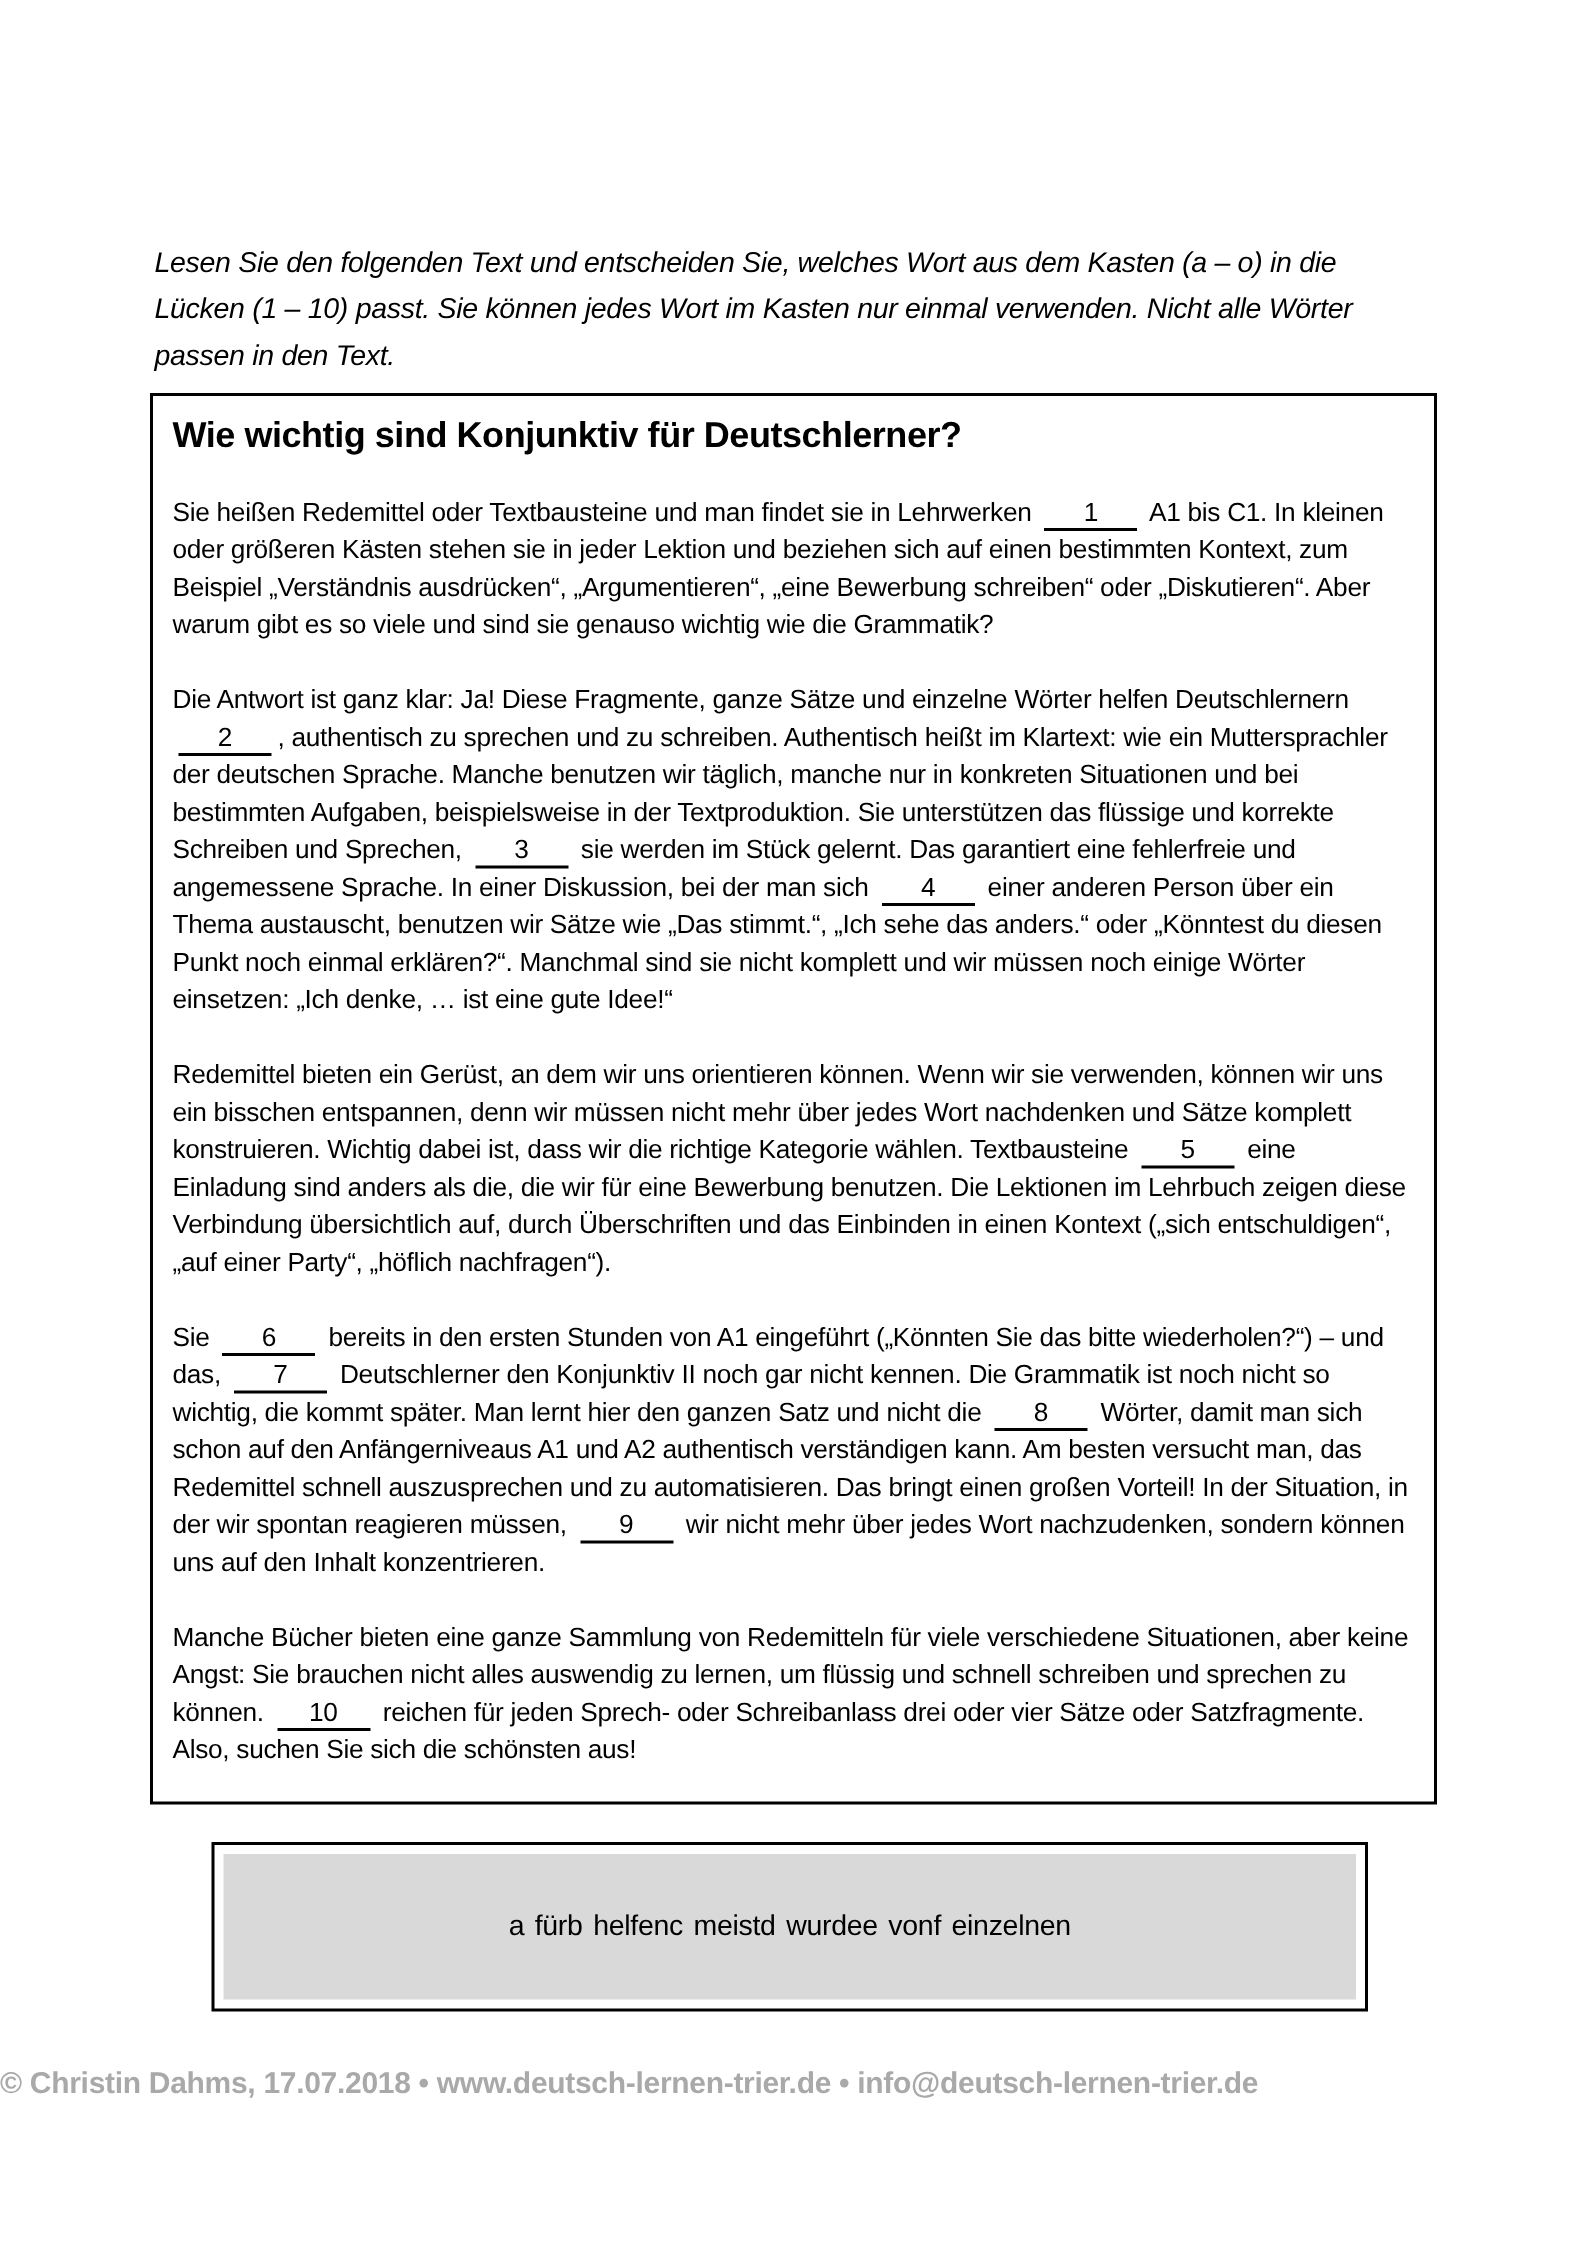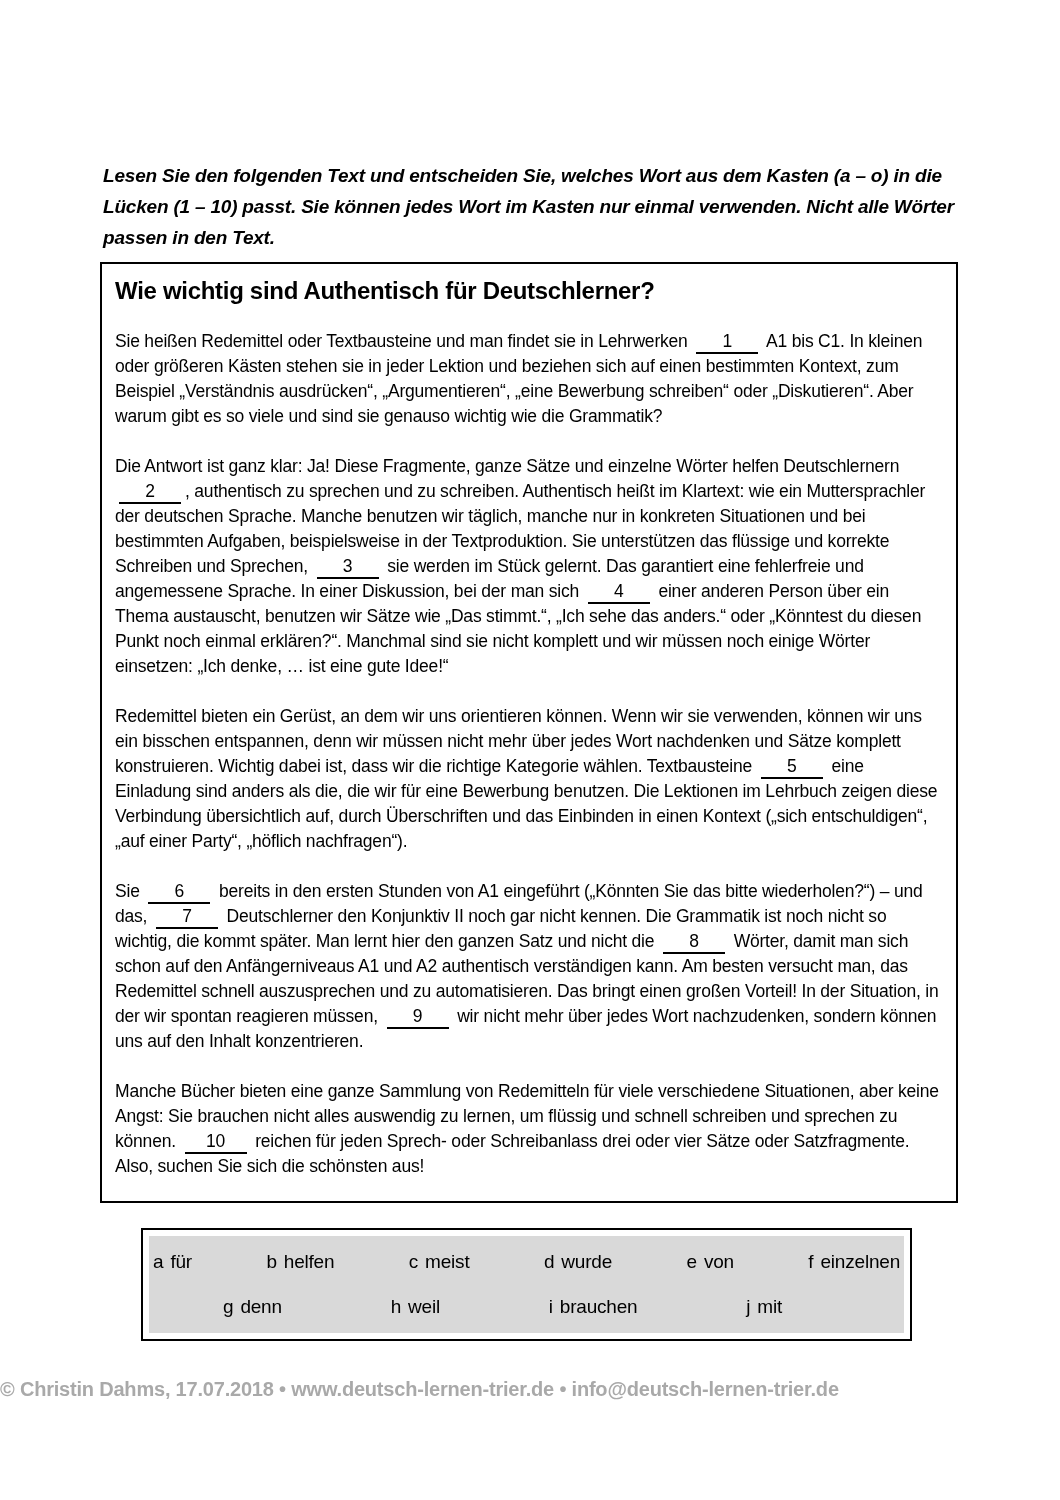--- a/index.html
+++ b/index.html
@@ -30,21 +30,21 @@
     color: var(--header-gray);
     letter-spacing: -0.2px;
   }
   .instructions {
     position: absolute;
     top: 160px;
     left: 103px;
     width: 852px;
     font-size: 19px;
     line-height: 31px;
-    font-weight: bold;
+    font-weight: normal;
     font-style: italic;
     letter-spacing: -0.2px;
   }
   .text-box {
     position: absolute;
     top: 262px;
     left: 100px;
     width: 858px;
     height: 941px;
     border: 2px solid #000;
@@ -81,23 +81,23 @@
     height: 113px;
     border: 2px solid #000;
     padding: 6px;
     background: #fff;
   }
   .word-box-inner {
     background: var(--wordbox-bg);
     width: 100%;
     height: 100%;
     display: flex;
-    flex-direction: column;
+    flex-direction: row;
     justify-content: space-around;
-    padding: 3px 4px;
+    padding: 3px 24px;
   }
   .word-row {
     display: flex;
     align-items: center;
     font-size: 19px;
     letter-spacing: -0.2px;
   }
   .word-row.r0 { justify-content: space-between; }
   .word-row.r1 { justify-content: space-between; padding: 0 118px 0 70px; }
   .word-row.r2 { justify-content: space-between; padding-right: 42px; }
@@ -115,44 +115,38 @@
 </style>
 </head>
 <body>
 
 <div class="page">
 
 
   <div class="instructions">Lesen Sie den folgenden Text und entscheiden Sie, welches Wort aus dem Kasten (a – o) in die Lücken (1 – 10) passt. Sie können jedes Wort im Kasten nur einmal verwenden. Nicht alle Wörter passen in den Text.</div>
 
   <div class="text-box">
-    <h1 class="box-title">Wie wichtig sind Authentisch für Deutschlerner?</h1>
+    <h1 class="box-title">Wie wichtig sind Konjunktiv für Deutschlerner?</h1>
     <div id="paragraphs">
         <p class="para"><span>Sie heißen Redemittel oder Textbausteine und man findet sie in Lehrwerken </span><span class="gap">1</span><span> A1 bis C1. In kleinen oder größeren Kästen stehen sie in jeder Lektion und beziehen sich auf einen bestimmten Kontext, zum Beispiel „Verständnis ausdrücken“, „Argumentieren“, „eine Bewerbung schreiben“ oder „Diskutieren“. Aber warum gibt es so viele und sind sie genauso wichtig wie die Grammatik?</span></p>
         <p class="para"><span>Die Antwort ist ganz klar: Ja! Diese Fragmente, ganze Sätze und einzelne Wörter helfen Deutschlernern </span><span class="gap">2</span><span>, authentisch zu sprechen und zu schreiben. Authentisch heißt im Klartext: wie ein Muttersprachler der deutschen Sprache. Manche benutzen wir täglich, manche nur in konkreten Situationen und bei bestimmten Aufgaben, beispielsweise in der Textproduktion. Sie unterstützen das flüssige und korrekte Schreiben und Sprechen, </span><span class="gap">3</span><span> sie werden im Stück gelernt. Das garantiert eine fehlerfreie und angemessene Sprache. In einer Diskussion, bei der man sich </span><span class="gap">4</span><span> einer anderen Person über ein Thema austauscht, benutzen wir Sätze wie „Das stimmt.“, „Ich sehe das anders.“ oder „Könntest du diesen Punkt noch einmal erklären?“. Manchmal sind sie nicht komplett und wir müssen noch einige Wörter einsetzen: „Ich denke, … ist eine gute Idee!“</span></p>
         <p class="para"><span>Redemittel bieten ein Gerüst, an dem wir uns orientieren können. Wenn wir sie verwenden, können wir uns ein bisschen entspannen, denn wir müssen nicht mehr über jedes Wort nachdenken und Sätze komplett konstruieren. Wichtig dabei ist, dass wir die richtige Kategorie wählen. Textbausteine </span><span class="gap">5</span><span> eine Einladung sind anders als die, die wir für eine Bewerbung benutzen. Die Lektionen im Lehrbuch zeigen diese Verbindung übersichtlich auf, durch Überschriften und das Einbinden in einen Kontext („sich entschuldigen“, „auf einer Party“, „höflich nachfragen“).</span></p>
         <p class="para"><span>Sie </span><span class="gap">6</span><span> bereits in den ersten Stunden von A1 eingeführt („Könnten Sie das bitte wiederholen?“) – und das, </span><span class="gap">7</span><span> Deutschlerner den Konjunktiv II noch gar nicht kennen. Die Grammatik ist noch nicht so wichtig, die kommt später. Man lernt hier den ganzen Satz und nicht die </span><span class="gap">8</span><span> Wörter, damit man sich schon auf den Anfängerniveaus A1 und A2 authentisch verständigen kann. Am besten versucht man, das Redemittel schnell auszusprechen und zu automatisieren. Das bringt einen großen Vorteil! In der Situation, in der wir spontan reagieren müssen, </span><span class="gap">9</span><span> wir nicht mehr über jedes Wort nachzudenken, sondern können uns auf den Inhalt konzentrieren.</span></p>
         <p class="para"><span>Manche Bücher bieten eine ganze Sammlung von Redemitteln für viele verschiedene Situationen, aber keine Angst: Sie brauchen nicht alles auswendig zu lernen, um flüssig und schnell schreiben und sprechen zu können. </span><span class="gap">10</span><span> reichen für jeden Sprech- oder Schreibanlass drei oder vier Sätze oder Satzfragmente. Also, suchen Sie sich die schönsten aus!</span></p>
       </div>
   </div>
 
   <div class="word-box">
     <div class="word-box-inner" id="wordbox">
         <div class="word-row r0">
           <span class="word-item"><span class="letter">a</span><span class="word">für</span></span>
           <span class="word-item"><span class="letter">b</span><span class="word">helfen</span></span>
           <span class="word-item"><span class="letter">c</span><span class="word">meist</span></span>
           <span class="word-item"><span class="letter">d</span><span class="word">wurde</span></span>
           <span class="word-item"><span class="letter">e</span><span class="word">von</span></span>
           <span class="word-item"><span class="letter">f</span><span class="word">einzelnen</span></span>
         </div>
-        <div class="word-row r1">
-          <span class="word-item"><span class="letter">g</span><span class="word">denn</span></span>
-          <span class="word-item"><span class="letter">h</span><span class="word">weil</span></span>
-          <span class="word-item"><span class="letter">i</span><span class="word">brauchen</span></span>
-          <span class="word-item"><span class="letter">j</span><span class="word">mit</span></span>
-        </div>
       </div>
   </div>
 
   <div class="doc-footer">© Christin Dahms, 17.07.2018 • www.deutsch-lernen-trier.de • info@deutsch-lernen-trier.de</div>
 
 </div>
 
 </body></html>

